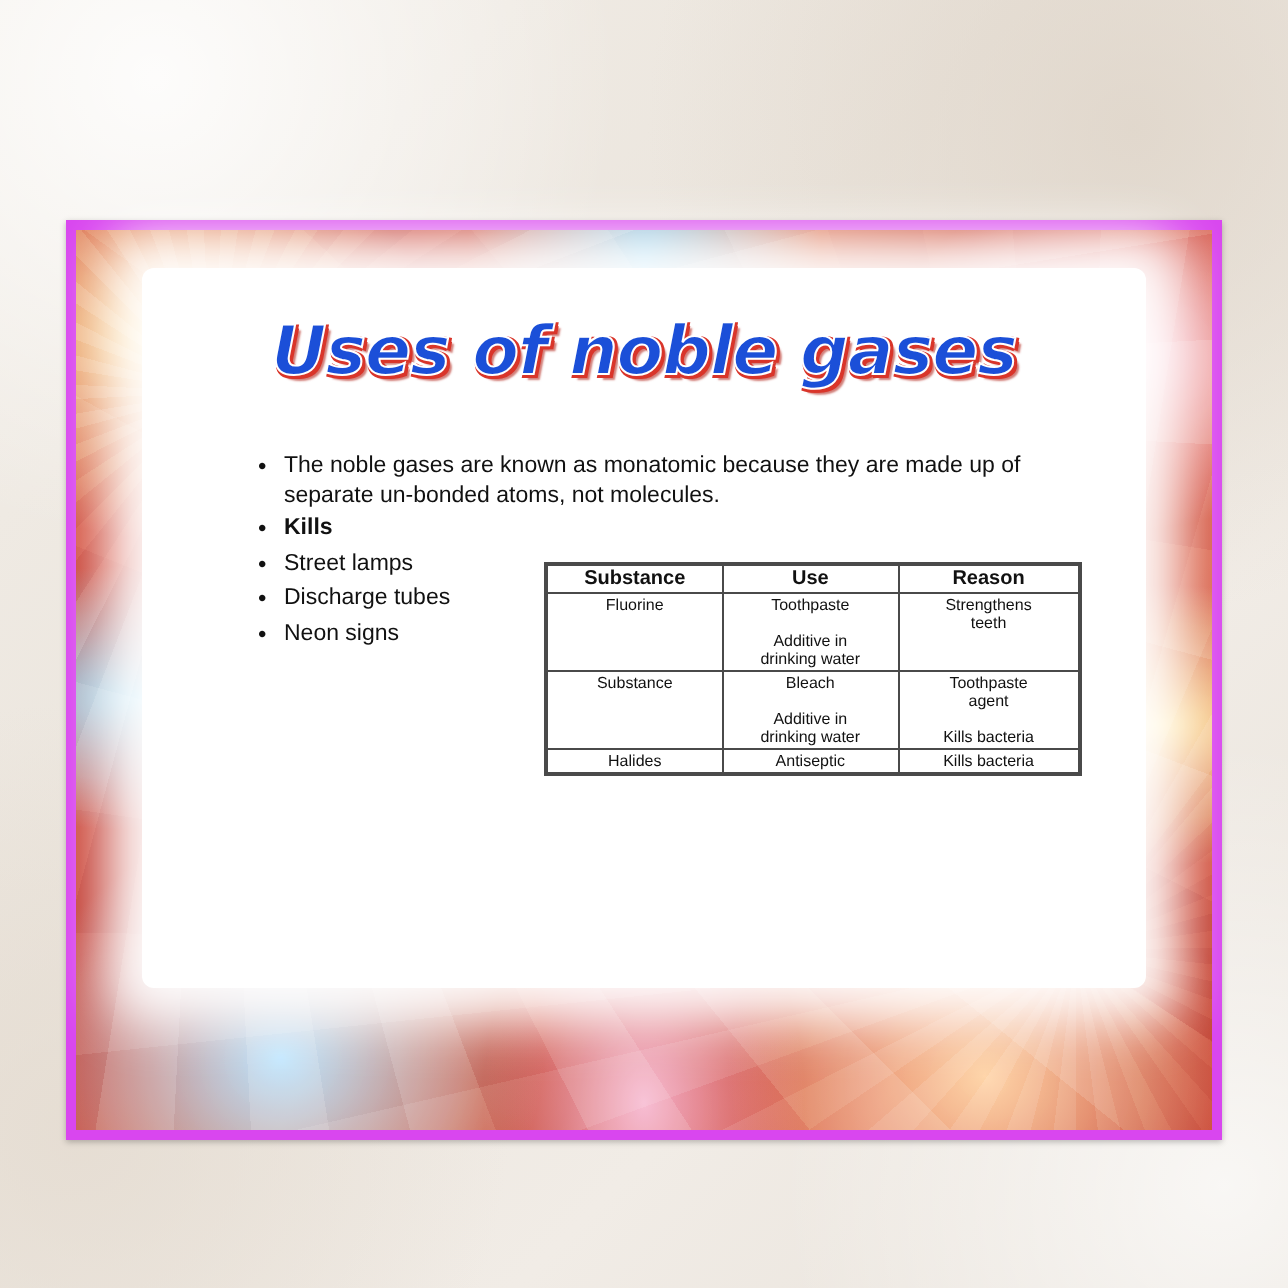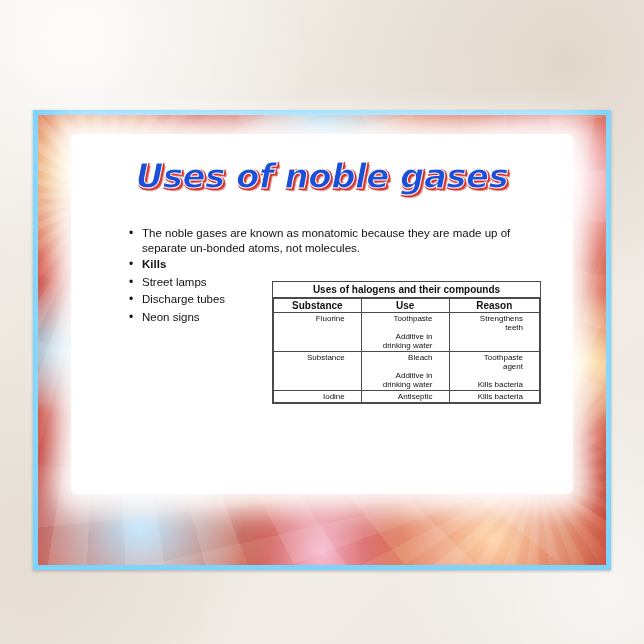--- a/index.html
+++ b/index.html
@@ -27,21 +27,21 @@
   }
 
   
   #card {
     position: absolute;
     left: 33px;
     top: 110px;
     width: 578px;
     height: 460px;
     box-sizing: border-box;
-    background: #7dd3fc;
+    background: #d946ef;
     padding: 5px;
     box-shadow: 0 1px 3px rgba(0,0,0,0.25);
   }
 
   
   #frame {
     position: absolute;
     inset: 5px;
     background:
       radial-gradient(ellipse at 8% 12%, #ffe9a8 0%, rgba(255,233,168,0) 18%),
@@ -151,21 +151,21 @@
     font-size: 10px;
     font-weight: bold;
     padding: 2px 0 2px;
     border-bottom: 1px solid #4a4a4a;
     background: #fff;
   }
   th, td {
     border: 1px solid #4a4a4a;
     padding: 1px 16px;
     vertical-align: top;
-    text-align: right;
+    text-align: center;
   }
   th {
     text-align: center;
     font-weight: bold;
     font-size: 10px;
     padding: 1px 2px;
   }
   td.c-sub { width: 33%; }
   td.c-use { width: 33%; }
   td.c-rea { width: 34%; }
@@ -214,21 +214,20 @@
 
       <div class="bullet-row">
         <span class="bullet-dot">•</span>
         <span class="bullet-text">Neon signs</span>
       </div>
 
     </div>
 
     <div id="table-wrap">
       <table>
-        <caption>Uses of halogens and their compounds</caption>
         <thead>
           <tr>
             <th>Substance</th>
             <th>Use</th>
             <th>Reason</th>
           </tr>
         </thead>
         <tbody>
           <tr>
             <td class="c-sub">Fluorine</td>
@@ -248,21 +247,21 @@
               <span class="cell-gap"></span>
               <span class="cell-line">Additive in drinking water</span>
             </td>
             <td class="c-rea">
               <span class="cell-line">Toothpaste agent</span>
               <span class="cell-gap"></span>
               <span class="cell-line">Kills bacteria</span>
             </td>
           </tr>
           <tr>
-            <td class="c-sub">Iodine</td>
+            <td class="c-sub">Halides</td>
             <td class="c-use">
               <span class="cell-line">Antiseptic</span>
             </td>
             <td class="c-rea">
               <span class="cell-line">Kills bacteria</span>
             </td>
           </tr>
         </tbody>
       </table>
     </div>

